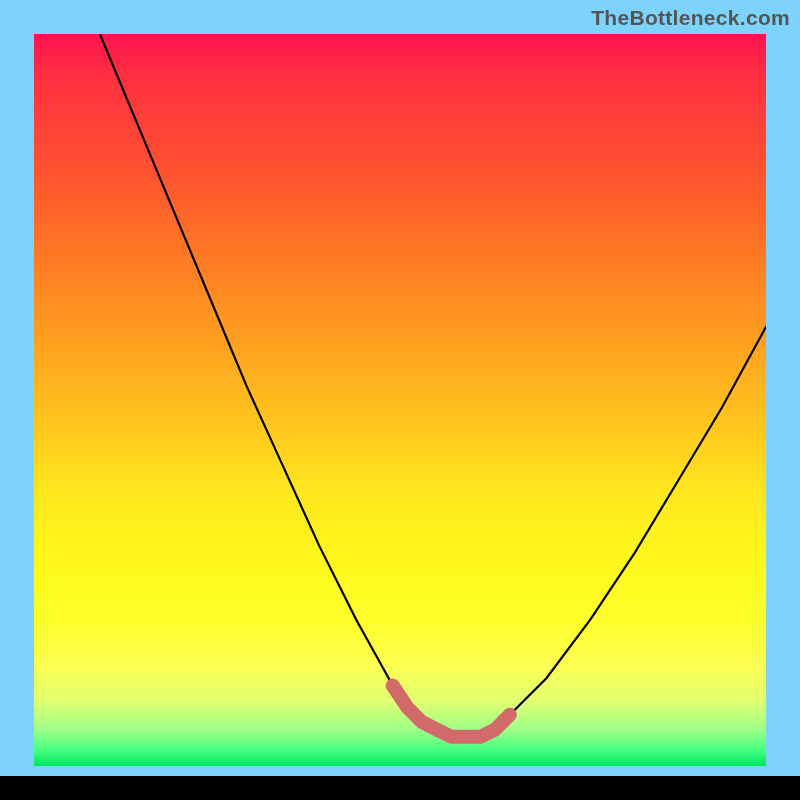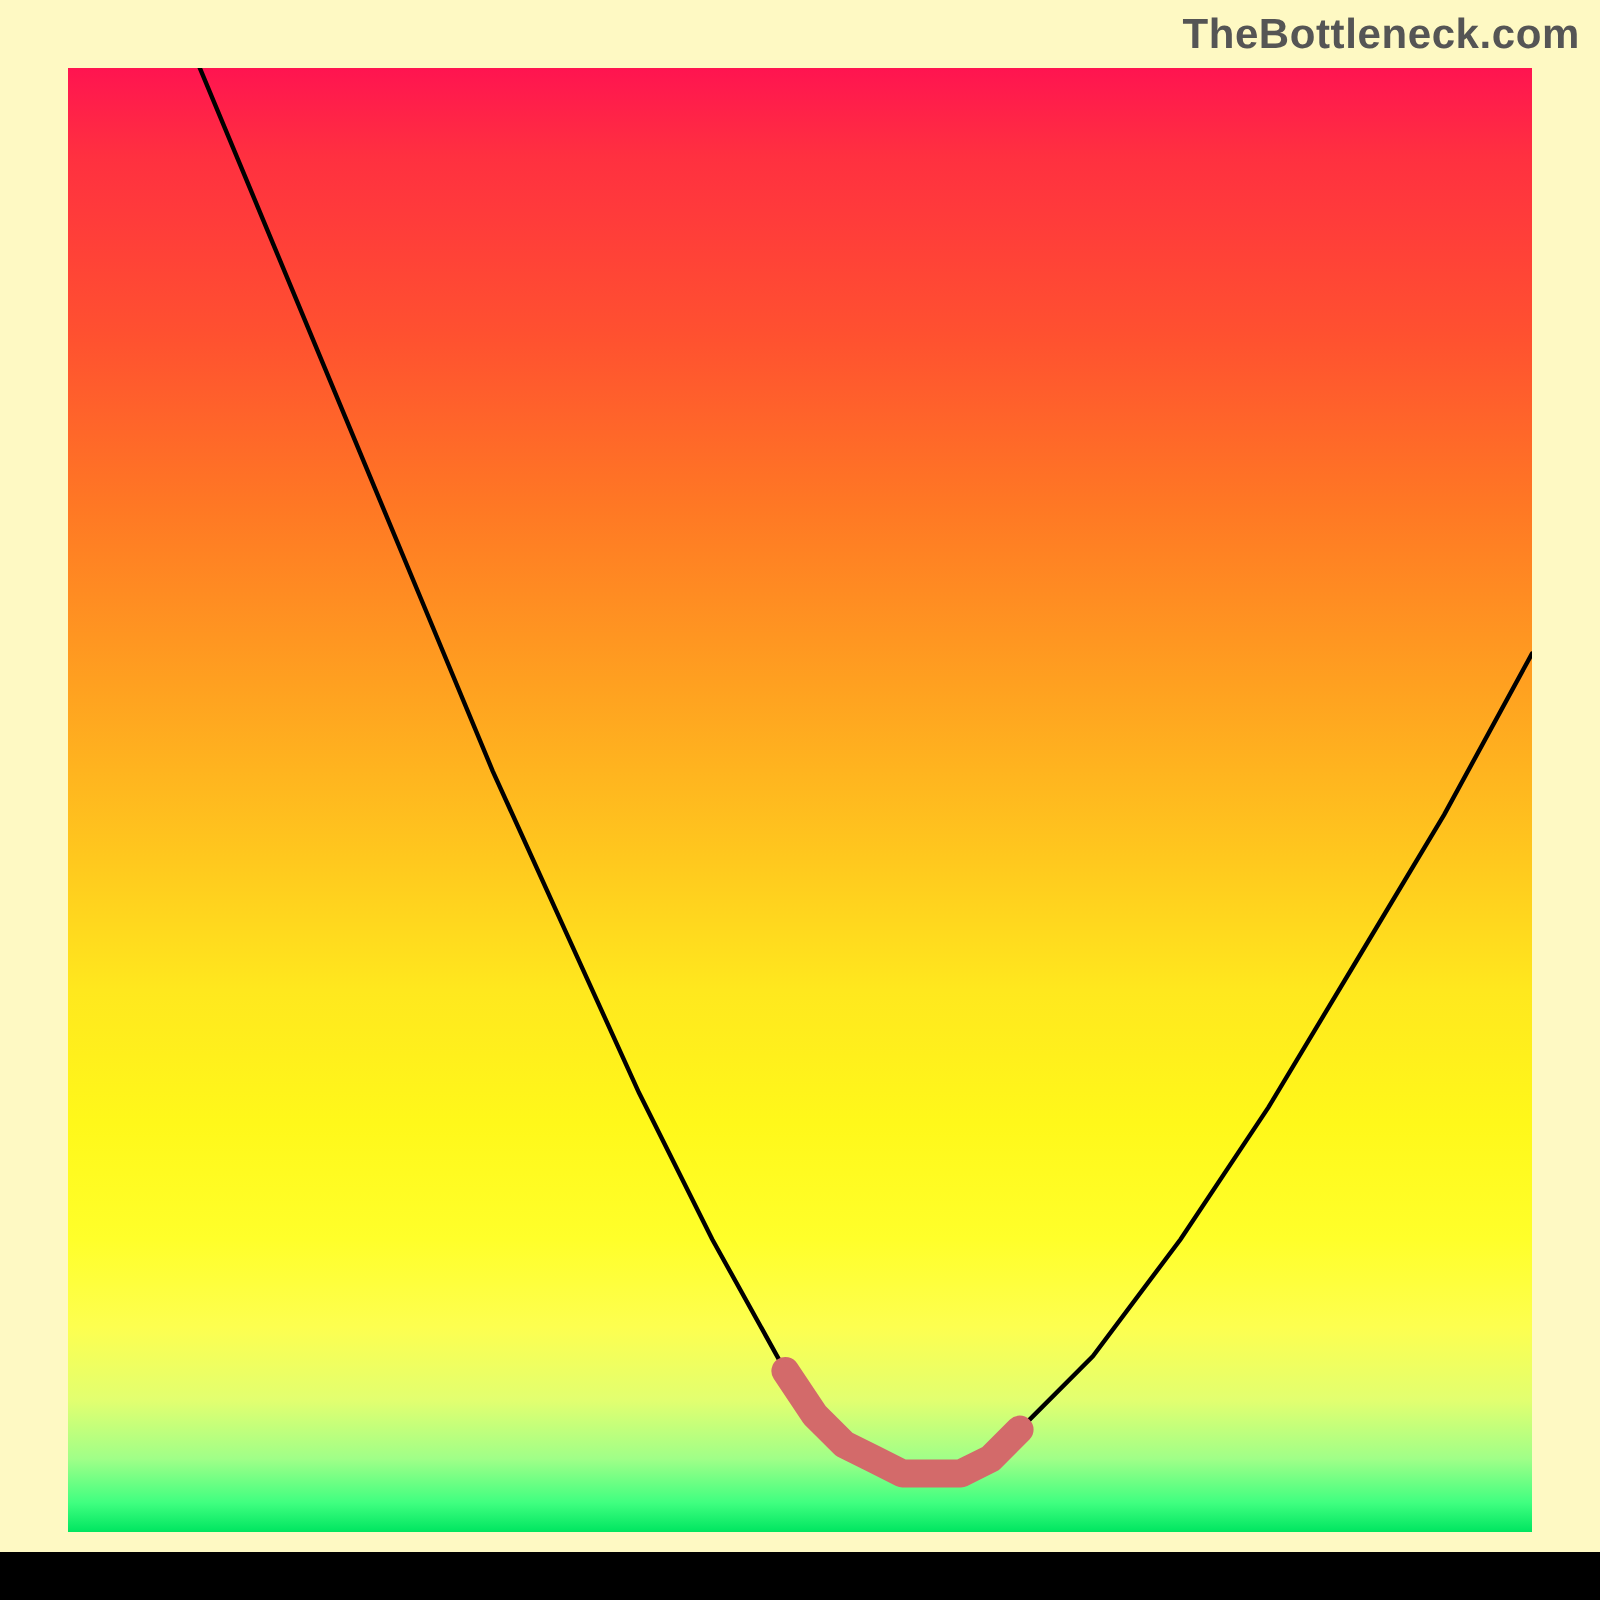--- a/index.html
+++ b/index.html
@@ -8,21 +8,21 @@
     width: 800px;
     height: 800px;
     overflow: hidden;
     background: #000;
     font-family: Arial, Helvetica, sans-serif;
   }
   .frame {
     position: relative;
     width: 800px;
     height: 776px;
-    background: #fef9c3;
+    background: #7dd3fc;
   }
   .plot-area {
     position: absolute;
     left: 34px;
     top: 34px;
     width: 732px;
     height: 732px;
     overflow: hidden;
     background: linear-gradient(to bottom,
       #ff1450 0%,

